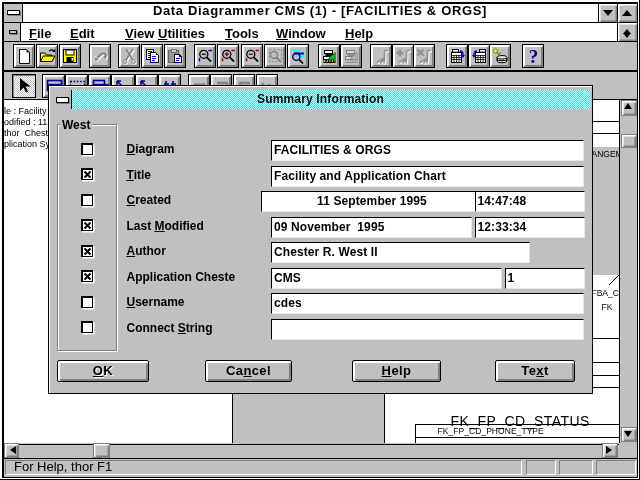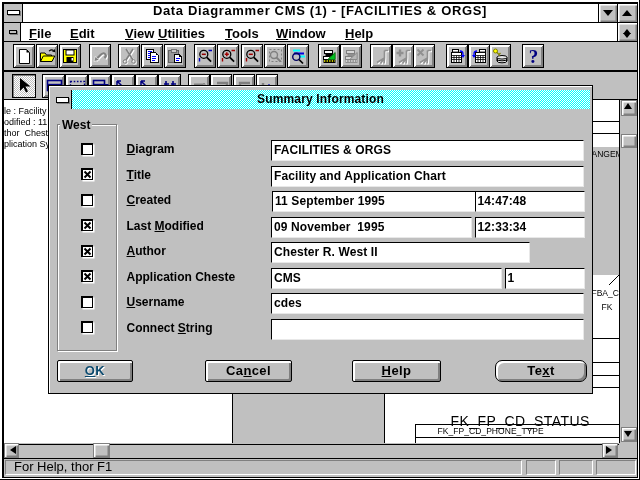--- a/index.html
+++ b/index.html
@@ -435,27 +435,27 @@
   <div class="lbl" style="left:78.5px; top:82.5px;"><u>T</u>itle</div>
   <div class="lbl" style="left:78.5px; top:108px;"><u>C</u>reated</div>
   <div class="lbl" style="left:78.5px; top:133.5px;">Last <u>M</u>odified</div>
   <div class="lbl" style="left:78.5px; top:159px;"><u>A</u>uthor</div>
   <div class="lbl" style="left:78.5px; top:184.5px;">Application Cheste</div>
   <div class="lbl" style="left:78.5px; top:210px;"><u>U</u>sername</div>
   <div class="lbl" style="left:78.5px; top:235.5px;">Connect <u>S</u>tring</div>
 
   <div class="fld" style="left:223px; top:55px; width:313px;">FACILITIES &amp; ORGS</div>
   <div class="fld" style="left:223px; top:81px; width:313px;">Facility and Application Chart</div>
-  <div class="fld" style="left:224px; top:106px; width:220px;">11 September 1995</div>
+  <div class="fld" style="left:213px; top:106px; width:220px;text-align:center;">11 September 1995</div>
   <div class="fld" style="left:426.5px; top:106px; width:110px;">14:47:48</div>
   <div class="fld" style="left:223px; top:132px; width:201px;">09 November  1995</div>
   <div class="fld" style="left:426.5px; top:132px; width:110px;">12:33:34</div>
   <div class="fld" style="left:223px; top:157px; width:259px;">Chester R. West II</div>
   <div class="fld" style="left:223px; top:183px; width:231px;">CMS</div>
   <div class="fld" style="left:456.5px; top:183px; width:80px;">1</div>
   <div class="fld" style="left:223px; top:208px; width:313px;">cdes</div>
   <div class="fld" style="left:223px; top:234px; width:313px;"></div>
 
-  <div class="pbtn" style="left:9px; top:275px; width:76px; color:#0c4a6e; text-shadow:1px 1px 0 #fff;"><u>O</u>K</div>
+  <div class="pbtn" style="left:9px; top:275px; width:92px; color:#000000; text-shadow:1px 1px 0 #fff;"><u>O</u>K</div>
   <div class="pbtn" style="left:157px; top:275px; width:87px;">Ca<u>n</u>cel</div>
   <div class="pbtn" style="left:304px; top:275px; width:89px;"><u>H</u>elp</div>
-  <div class="pbtn" style="left:447px; top:275px; width:92px;border-radius:7px;">Te<u>x</u>t</div>
+  <div class="pbtn" style="left:447px; top:275px; width:80px;">Te<u>x</u>t</div>
 </div>
 
 </body></html>

